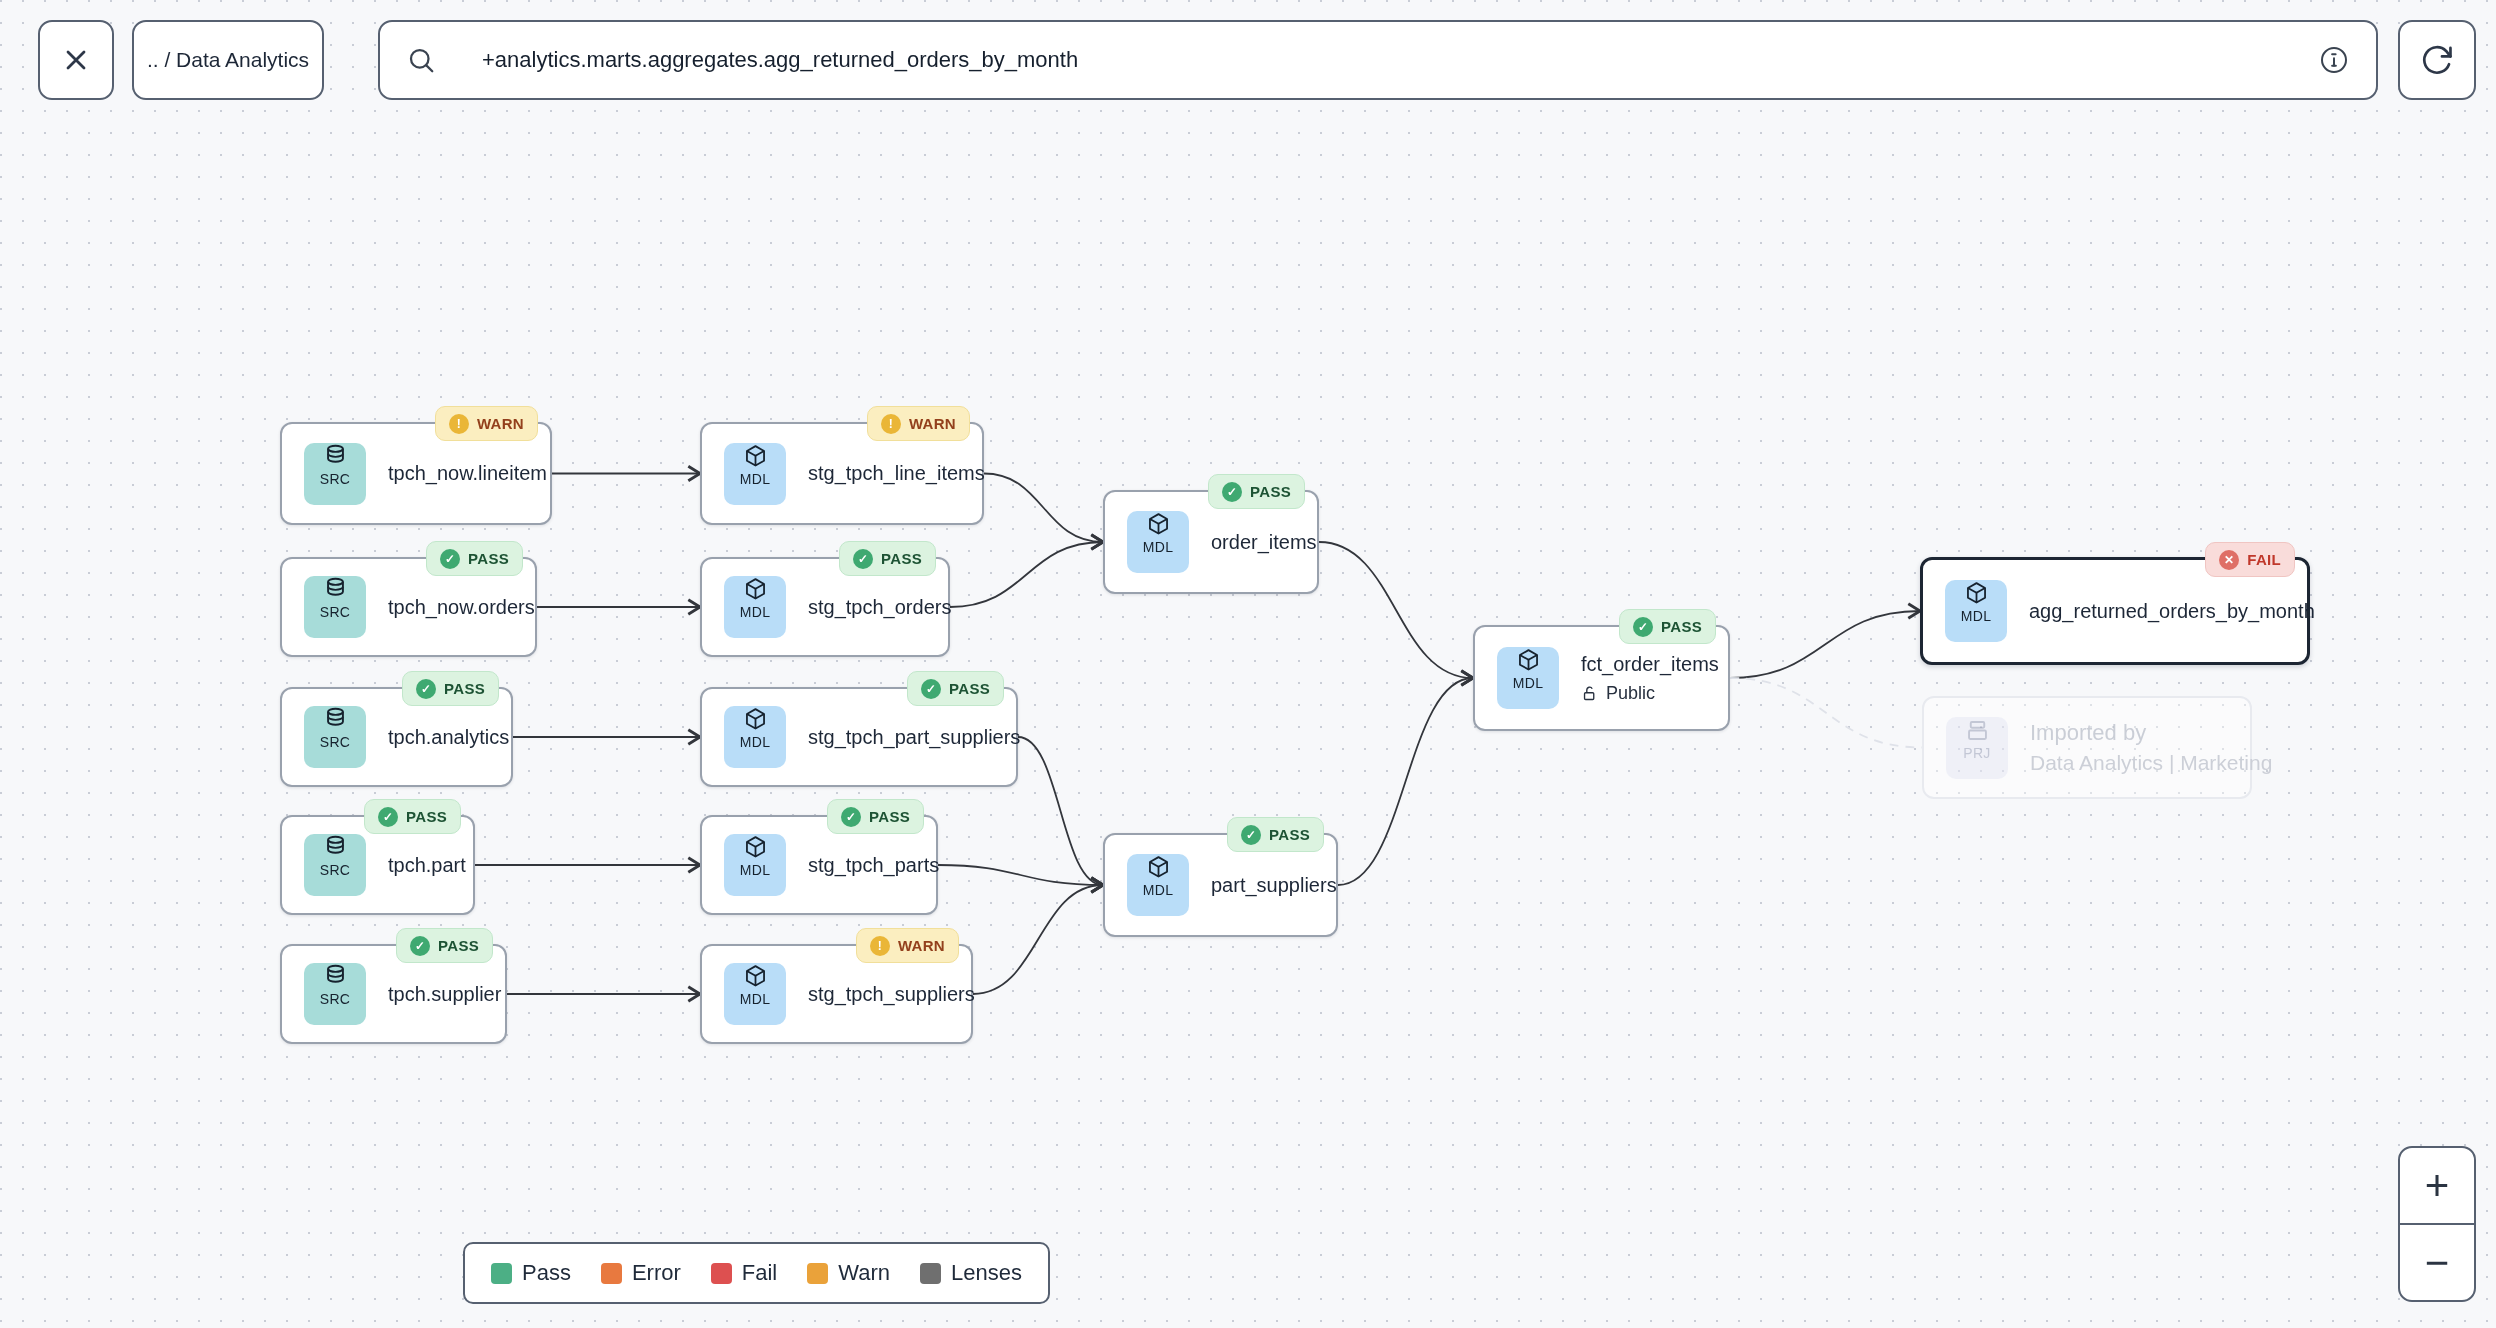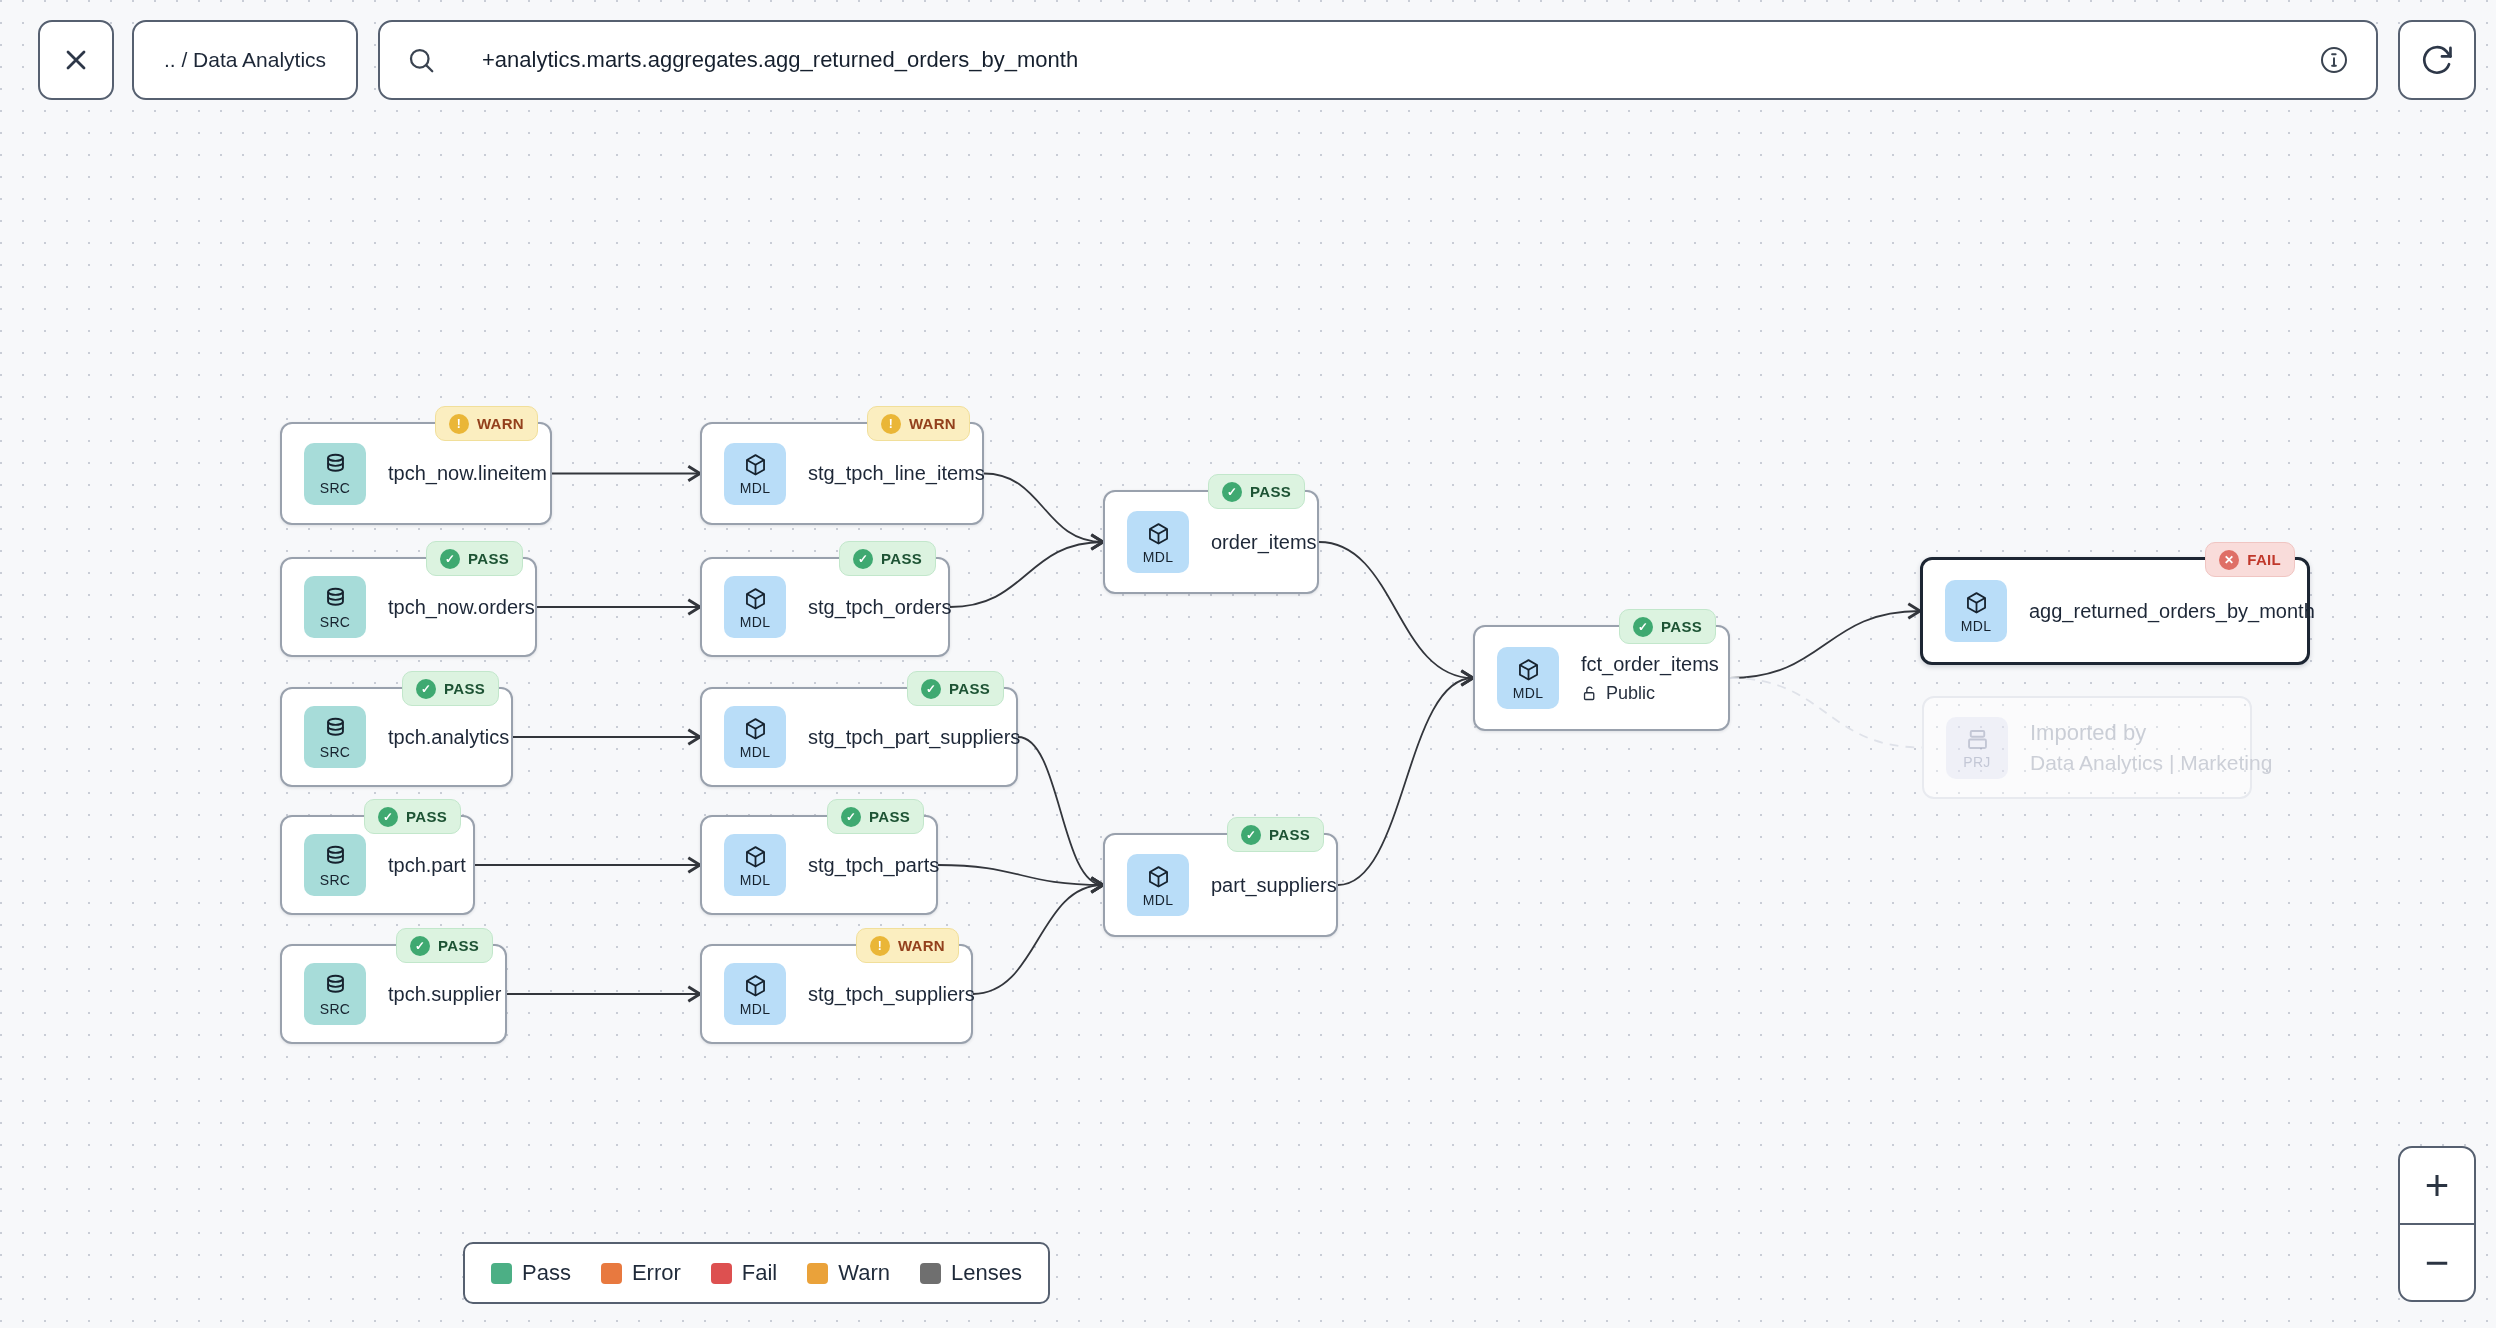--- a/index.html
+++ b/index.html
@@ -7,36 +7,36 @@
   .app{
     position:relative;width:2496px;height:1328px;overflow:hidden;
     font-family:"Liberation Sans",sans-serif;color:#1d2737;
     background-color:var(--canvas-bg,#f7f8fa);
     background-image:radial-gradient(circle at 1px 1px, var(--dot,#c9cdd6) 1.3px, transparent 1.4px);
     background-size:22px 22px;
   }
   
   .tb-box{position:absolute;top:20px;height:80px;background:#fff;border:2px solid #566070;border-radius:14px;display:flex;align-items:center;justify-content:center;}
   .close-btn{left:38px;width:76px;cursor:pointer;}
-  .breadcrumb-btn{left:132px;width:226px;cursor:pointer;font-size:21px;color:#1d2737;}
+  .breadcrumb-btn{left:132px;width:192px;cursor:pointer;font-size:21px;color:#1d2737;}
   .search-box{left:378px;width:2000px;justify-content:flex-start;gap:18px;padding:0 26px;}
   .search-box input{flex:1;border:none;outline:none;font:22px "Liberation Sans",sans-serif;color:#16202e;background:transparent;padding:0;margin-left:28px;}
   .refresh-btn{left:2398px;width:78px;cursor:pointer;}
   .icon-svg{display:block;}
   
   #edges{position:absolute;left:0;top:0;width:2496px;height:1328px;}
   .edge{fill:none;stroke:var(--edge,#33363c);stroke-width:1.8px;}
   .edge.dashed{stroke:#dfe2e9;stroke-dasharray:9 7;}
   #arrow path{stroke:var(--edge,#33363c);fill:none;stroke-width:1.6px;}
   .node{position:absolute;background:#fff;border:2px solid var(--node-border,#99a1ad);border-radius:12px;
         display:flex;align-items:center;gap:22px;padding-left:22px;
         box-shadow:0 1px 3px rgba(30,40,60,.12);cursor:pointer;}
   .node.selected{border:3.5px solid var(--selected-border,#1d2633);box-shadow:0 2px 5px rgba(30,40,60,.18);}
   .node.ghost{opacity:.55;border-color:#dcdfe7;box-shadow:none;background:rgba(255,255,255,.7);cursor:default;}
-  .node-icon{width:62px;height:62px;border-radius:10px;display:flex;flex-direction:column;align-items:center;justify-content:center;flex:0 0 auto;}
+  .node-icon{width:62px;height:62px;border-radius:10px;display:flex;flex-direction:column;align-items:center;justify-content:flex-start;flex:0 0 auto;}
   .node-type{font-size:14px;line-height:1;margin-top:2px;color:#16222e;letter-spacing:.3px;}
   .node-body{display:flex;flex-direction:column;justify-content:flex-end;}
   .node-label{font-size:20px;color:#1d2737;white-space:nowrap;}
   .node-sub{display:flex;align-items:center;gap:8px;font-size:18px;color:#27303f;margin-top:7px;white-space:nowrap;}
   .node.ghost .node-label{color:#a7acba;font-size:22px;}
   .node.ghost .node-sub{color:#a9aebb;font-size:21px;margin-top:5px;}
   .node.ghost .node-type{color:#9aa0b8;}
   .badge{position:absolute;top:-18px;right:12px;height:35px;border-radius:10px;border:1.5px solid;
          display:flex;align-items:center;gap:8px;padding:0 13px;font-size:15px;font-weight:700;letter-spacing:.3px;}
   .badge-dot{width:20px;height:20px;border-radius:50%;color:#fff;font-size:12px;font-weight:700;

